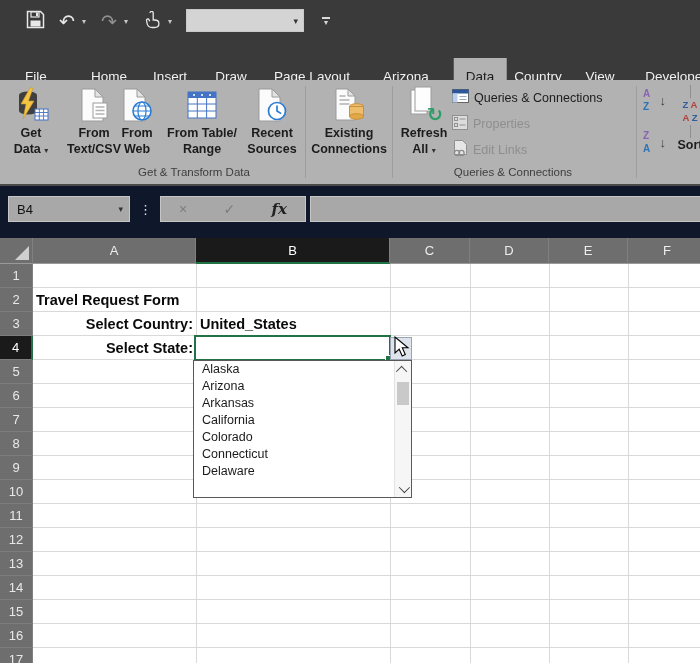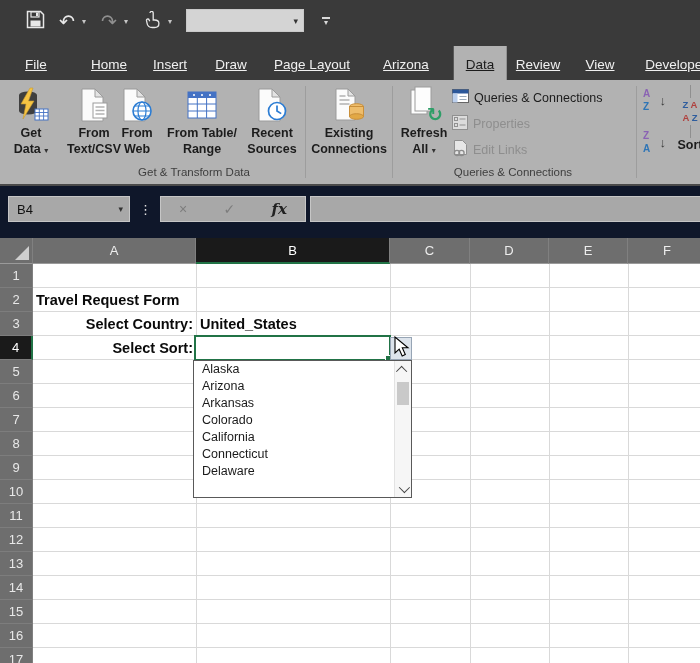--- a/index.html
+++ b/index.html
@@ -16,22 +16,22 @@
   .qat-combo{position:absolute;left:186px;top:9px;width:118px;height:23px;background:#d4d4d4;
     border:1px solid #c9c9c9;box-sizing:border-box;display:flex;align-items:center;}
   .qat-combo .cv{flex:1;font-size:12px;color:#222;padding-left:6px;}
   .qat-combo .cc{color:#333;font-size:9px;padding-right:5px;}
   .qat-overflow{position:absolute;left:318px;top:0;height:42px;width:16px;display:flex;flex-direction:column;
     align-items:center;justify-content:center;color:#d9d9d9;}
   .qat-overflow .bar{width:8px;height:2px;background:#d9d9d9;margin-bottom:1px;}
   .qat-overflow .car{font-size:8px;line-height:6px;}
   
   .tabrow{position:absolute;left:0;top:42px;width:700px;height:38px;background:#3a3a3a;}
-  .tab{position:absolute;top:4px;height:38px;line-height:38px;transform:translateX(-50%);
-    color:#f0f0f0;font-size:13.5px;white-space:nowrap;padding:0 12px;text-decoration:underline;}
+  .tab{position:absolute;top:16px;height:38px;line-height:38px;transform:translateX(-50%);
+    color:#f0f0f0;font-size:13.5px;white-space:nowrap;padding:0 12px;}
   .tab.selected{background:#b2b2b2;color:#1c1c1c;}
   
   .ribbon{position:absolute;left:0;top:80px;width:700px;height:104px;background:#b2b2b2;
     border-bottom:2px solid #4a4a4a;}
   .bigbtn{position:absolute;top:4px;height:98px;text-align:center;font-size:12.5px;color:#1c1c1c;}
   .bigbtn .bicon{height:42px;display:flex;align-items:center;justify-content:center;}
   .bigbtn .l1,.bigbtn .l2{display:block;line-height:15.5px;white-space:nowrap;font-weight:bold;}
   .caret-sm{font-size:8px;color:#333;}
   .rdiv{position:absolute;top:6px;height:92px;width:1px;background:#9d9d9d;}
   .grouplabel{position:absolute;top:83px;height:18px;line-height:18px;text-align:center;
@@ -147,21 +147,21 @@
   </div>
 
   <div class="tabrow">
     <span class="tab" style="left:36px;">File</span>
     <span class="tab" style="left:109px;">Home</span>
     <span class="tab" style="left:170px;">Insert</span>
     <span class="tab" style="left:231px;">Draw</span>
     <span class="tab" style="left:312px;">Page Layout</span>
     <span class="tab" style="left:406px;">Arizona</span>
     <span class="tab selected" style="left:480px;">Data</span>
-    <span class="tab" style="left:538px;">Review</span>
+    <span class="tab" style="left:538px;">Country</span>
     <span class="tab" style="left:600px;">View</span>
     <span class="tab" style="left:676px;">Developer</span>
   </div>
 
   <div class="ribbon">
 
     <div class="bigbtn" style="left:4px;width:54px;">
       <span class="bicon">
         <svg width="36" height="36" viewBox="0 0 36 36">
           <ellipse cx="15" cy="8" rx="9" ry="3.5" fill="#3f3f3f"></ellipse>
@@ -374,39 +374,39 @@
     <div class="grid">
       <div class="vline" style="left:163px;"></div>
       <div class="vline" style="left:357px;"></div>
       <div class="vline" style="left:437px;"></div>
       <div class="vline" style="left:516px;"></div>
       <div class="vline" style="left:595px;"></div>
 
       <span class="celltext" style="left:3px;top:24px;">Travel Request Form</span>
       <span class="celltext" style="left:0;width:160px;top:48px;text-align:right;">Select Country:</span>
       <span class="celltext" style="left:167px;top:48px;">United_States</span>
-      <span class="celltext" style="left:0;width:160px;top:72px;text-align:right;">Select Sort:</span>
+      <span class="celltext" style="left:0;width:160px;top:72px;text-align:right;">Select State:</span>
 
       <div class="selection">
         <span class="fillhandle"></span>
       </div>
     </div>
 
     <div class="dd-button">
       <span>▾</span>
     </div>
 
     <div class="dropdown">
       <div class="dd-items">
 
           <div>Alaska</div>
           <div>Arizona</div>
           <div>Arkansas</div>
+          <div>California</div>
           <div>Colorado</div>
-          <div>California</div>
           <div>Connecticut</div>
           <div>Delaware</div>
         </div>
       <div class="dd-scroll">
         <div class="dd-up">
           <span class="chev up"></span>
         </div>
         <div class="dd-thumb"></div>
         <div class="dd-down">
           <span class="chev down"></span>

